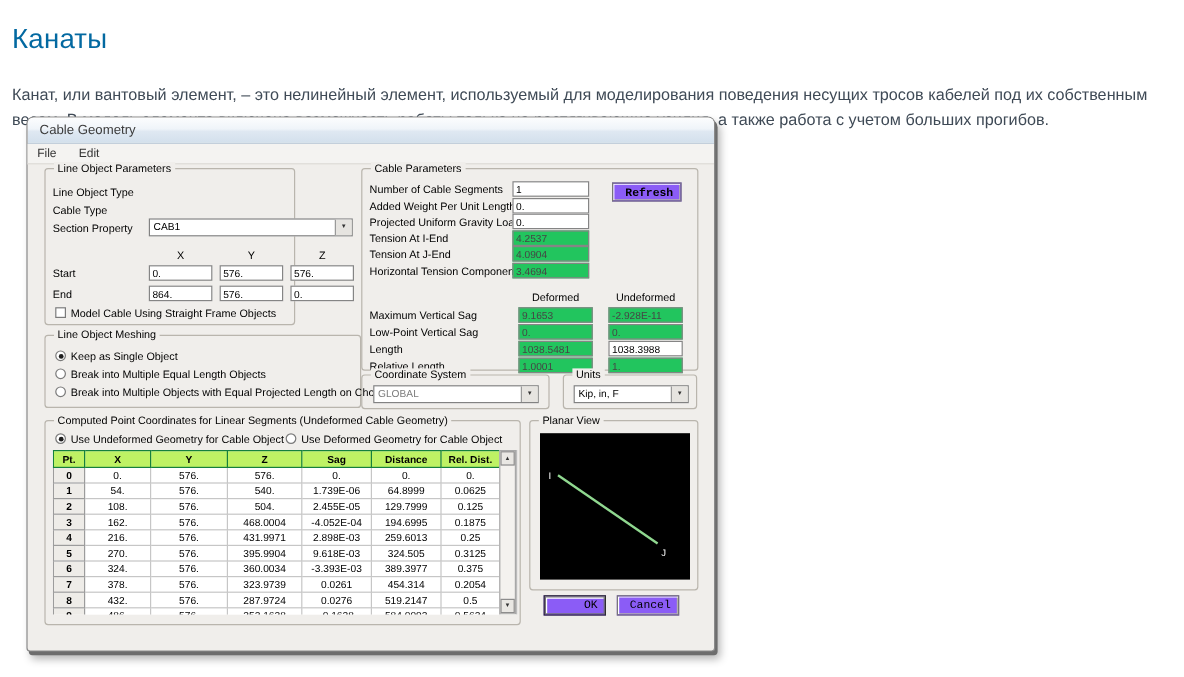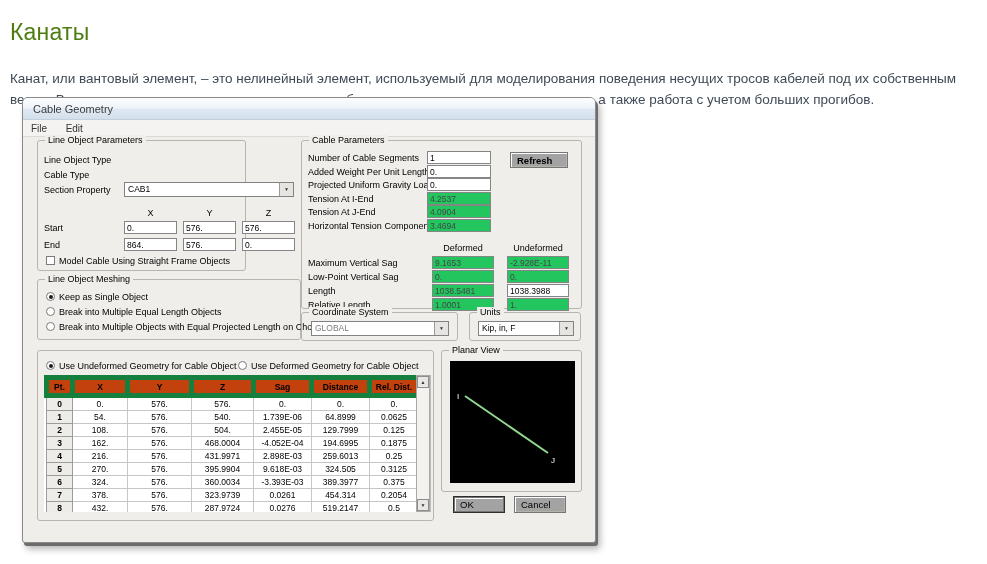--- a/index.html
+++ b/index.html
@@ -2,21 +2,21 @@
 <html><head>
 <meta charset="utf-8">
 <style>
   html,body{margin:0;padding:0;}
   body{
     width:987px;height:564px;position:relative;background:#ffffff;
     font-family:"Liberation Sans", sans-serif;cursor:default;overflow:hidden;
   }
   .page-heading{
     position:absolute;left:10px;top:4px;font-size:23px;font-weight:400;
-    color:#4d7c0f;letter-spacing:.2px;
+    color:#0369a1;letter-spacing:.2px;
   }
   .page-intro{
     position:absolute;left:10px;top:54px;width:968px;font-size:13.5px;
     line-height:21px;color:#3f4a56;
   }
   
   .window{
     position:absolute;left:22px;top:97px;width:572px;height:444px;
     background:#f0eeeb;border:1px solid #8a8a8a;border-radius:6px 6px 3px 3px;
     box-shadow:2px 3px 0 #6d6d6d, 4px 6px 7px rgba(0,0,0,.3);
@@ -53,32 +53,32 @@
   .combo.disabled .ctext{color:#7d7d7d;}
   .field{
     position:absolute;height:13px;border:1px solid #858585;background:#fff;
     font-family:"Liberation Sans", sans-serif;font-size:8.5px;padding:0 2px;box-sizing:border-box;width:53px;
   }
   .field.ro{background:#22c55e;color:#454545;}
   .radio{position:absolute;width:9px;height:9px;border:1px solid #7a7a7a;border-radius:50%;background:#fff;box-sizing:border-box;}
   .radio.sel::after{content:'';position:absolute;left:1.5px;top:1.5px;width:4px;height:4px;border-radius:50%;background:#1d1d1d;}
   .checkbox{position:absolute;width:9px;height:9px;border:1px solid #7a7a7a;background:#fff;box-sizing:border-box;}
   .btn97{
-    position:absolute;background:#a3a3a3;border:1px solid #767676;
+    position:absolute;background:#8b5cf6;border:1px solid #767676;
     box-shadow:inset 1px 1px 0 #ffffff, inset -1px -1px 0 #b5b1ab;
-    font-size:9.5px;text-align:left;box-sizing:border-box;color:#000;
-    font-family:Liberation Sans, sans-serif;
+    font-size:9.5px;text-align:right;box-sizing:border-box;color:#000;
+    font-family:Liberation Mono, monospace;
   }
   .btn97.bold{font-weight:bold;}
   .btn97.default{border:1px solid #2e2e2e;box-shadow:inset 0 0 0 1px #767676, inset 2px 2px 0 #fff;}
   
   .tablewrap{position:absolute;left:6px;top:24px;width:386px;height:137px;overflow:hidden;background:#fff;border-right:1px solid #bbb;}
   table.ctable{border-collapse:collapse;table-layout:fixed;width:372px;font-size:8.5px;}
   table.ctable th{
-    background:#c2410c;border:5px solid #15803d;font-weight:bold;height:13px;
+    background:#bef264;border:1px solid #15803d;font-weight:bold;height:13px;
     text-align:center;padding:0;font-size:8.5px;
   }
   table.ctable td{
     background:#fff;border:1px solid #c6c6c6;height:12px;text-align:center;
     padding:0;white-space:nowrap;overflow:hidden;
   }
   table.ctable td:first-child{background:#eeece8;font-weight:bold;border-color:#9c9c9c;}
   .vscroll{position:absolute;right:0;top:0;width:14px;height:137px;background:#f4f2ef;border:1px solid #a8a8a8;box-sizing:border-box;}
   .sbtn{
     position:absolute;left:0;width:12px;height:12px;background:#e9e7e3;
@@ -193,20 +193,21 @@
   </div>
   <div class="groupbox" style="left:446px;top:214px;width:112px;height:29px;">
     <span class="gtitle">Units</span>
     <div class="combo" style="left:8px;top:8px;width:96px;">
       <span class="ctext">Kip, in, F</span>
       <span class="carrow">▼</span>
     </div>
   </div>
 
   <div class="groupbox" style="left:14px;top:252px;width:397px;height:171px;">
+    <span class="gtitle">Computed Point Coordinates for Linear Segments  (Undeformed Cable Geometry)</span>
     <span class="radio sel" style="left:8px;top:10px;"></span>
     <span class="lbl" style="left:21px;top:10px;">Use Undeformed Geometry for Cable Object</span>
     <span class="radio" style="left:200px;top:10px;"></span>
     <span class="lbl" style="left:213px;top:10px;">Use Deformed Geometry for Cable Object</span>
 
     <div class="tablewrap">
       <table class="ctable">
         <colgroup>
           <col style="width:26px">
             <col style="width:55px">

